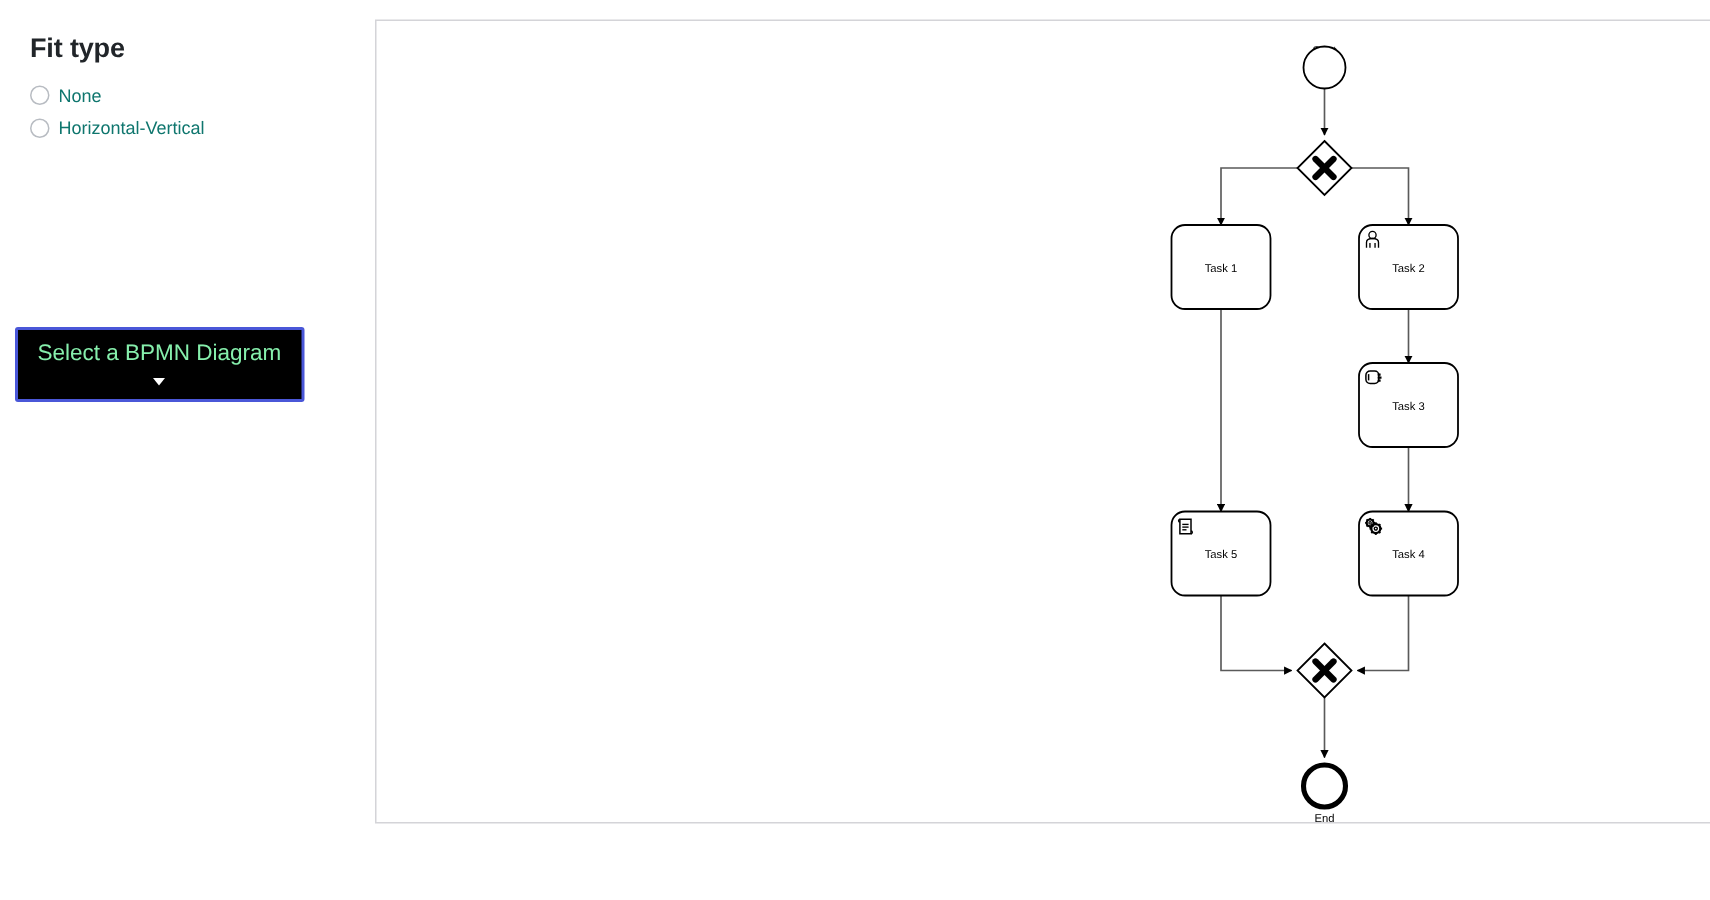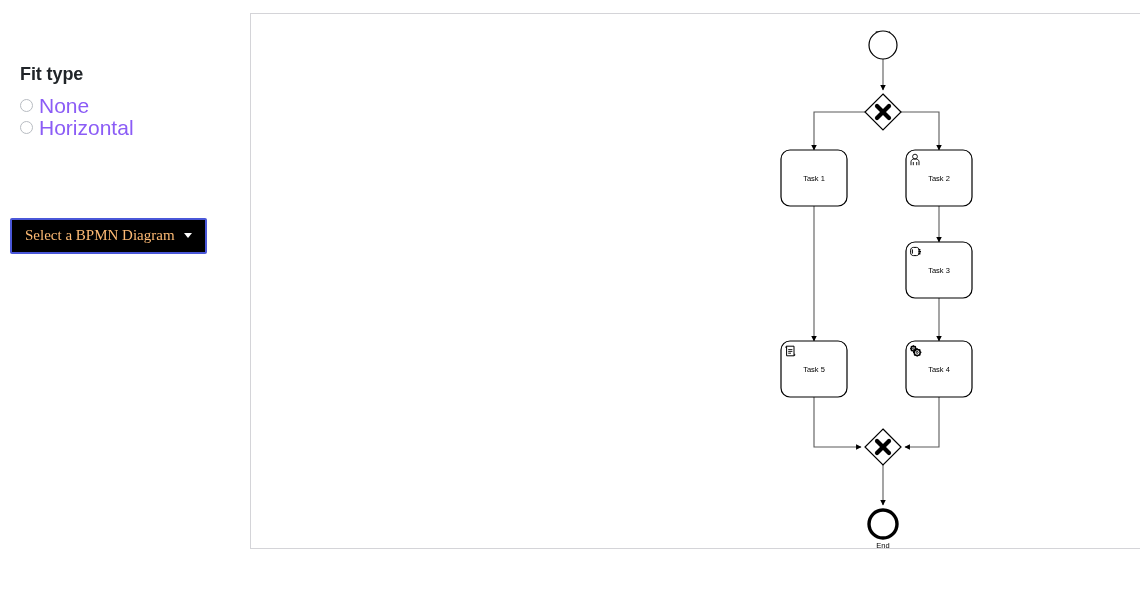--- a/index.html
+++ b/index.html
@@ -10,21 +10,21 @@
     font-family: "Liberation Sans", sans-serif;
     overflow: hidden;
   }
   #root { position: relative; width: 1140px; height: 600px; }
 
   
   .sidebar {
     position: absolute;
     left: 0; top: 0;
     width: 250px; height: 600px;
-    padding: 64px 0 0 20px;
+    padding: 22px 0 0 20px;
   }
   .fit-type-title {
     font-size: 18px;
     font-weight: bold;
     color: #212529;
     margin: 0 0 10px 0;
     letter-spacing: -0.1px;
   }
   .radio-list { margin: 0; padding: 0; }
   .radio-row {
@@ -49,42 +49,43 @@
   }
   .radio-row.selected .radio-mark::after {
     content: "";
     position: absolute;
     left: 3.5px; top: 3.5px;
     width: 4px; height: 4px;
     border-radius: 50%;
     background: #ffffff;
   }
   .radio-label {
-    font-size: 21px;
-    color: #8b5cf6;
+    font-size: 12px;
+    color: #0f766e;
     line-height: 1;
     white-space: nowrap;
   }
 
   .bpmn-select-btn {
     position: absolute;
     left: 10px; top: 218px;
     background: #000000;
-    color: #fdba74;
+    color: #86efac;
     border: 2px solid #4a57d8;
     border-radius: 2px;
     padding: 8px 13px 9px 13px;
     font-size: 15px;
-    font-family: Liberation Serif, serif;
+    font-family: Liberation Sans, sans-serif;
     font-weight: normal;
     display: flex;
     align-items: center;
     gap: 9px;
     cursor: pointer;
     line-height: 1;
+    flex-direction: column;
   }
   .caret-down {
     width: 0; height: 0;
     border-left: 4.5px solid transparent;
     border-right: 4.5px solid transparent;
     border-top: 5px solid #ffffff;
     display: inline-block;
   }
 
   
@@ -118,25 +119,25 @@
 
     <h2 class="fit-type-title">Fit type</h2>
 
     <div class="radio-list">
 
       <div class="radio-row">
         <span class="radio-mark"></span>
         <span class="radio-label">None</span>
       </div>
 
-
       <div class="radio-row">
         <span class="radio-mark"></span>
-        <span class="radio-label">Horizontal</span>
+        <span class="radio-label">Horizontal-Vertical</span>
       </div>
+
 
 
 
     </div>
 
     <button class="bpmn-select-btn">
       <span>Select a BPMN Diagram</span>
       <span class="caret-down"></span>
     </button>
 

